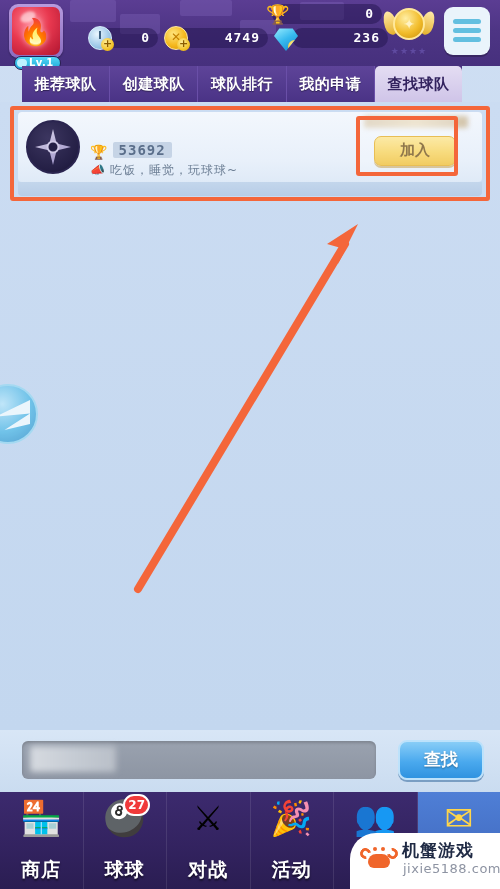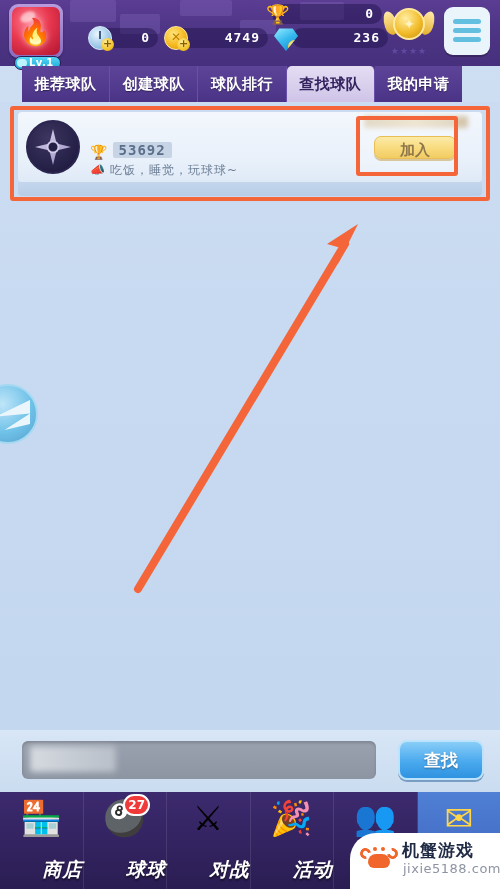--- a/index.html
+++ b/index.html
@@ -121,21 +121,21 @@
   .score-val { display:inline-block; background:#c6d4e6; color:#5b6f8b; font-weight:bold;
         font-size:14px; padding:0 6px; border-radius:2px; letter-spacing:1px; filter:blur(.6px);
         font-family:"DejaVu Sans Mono","Liberation Mono",monospace; }
   .motto { position:absolute; left:72px; top:50px; font-size:12px; color:#6d7f95;
         filter:blur(.7px); letter-spacing:1px; }
   .motto-ico { display:inline-block; font-size:12px; margin-right:4px; }
 
   .limit-note { position:absolute; right:14px; top:4px; width:104px; height:12px;
         background:linear-gradient(90deg,#d9ccb4,#e8dcc2,#d2c4ab); filter:blur(2.4px); border-radius:2px; }
 
-  .join-btn { position:absolute; right:26px; top:24px; width:82px; height:23px;
+  .join-btn { position:absolute; right:26px; top:24px; width:82px; height:30px;
         background:linear-gradient(180deg,#fbe389,#f5cf52 55%,#edbb2e);
         border:1.5px solid #e0a81d; border-radius:7px; color:#6a4a10;
         font-size:15px; font-weight:bold; line-height:27px; text-align:center;
         box-shadow:0 2px 0 rgba(180,130,20,.55); }
 
   
   .anno-box { position:absolute; border:4px solid #f4663a; border-radius:3px; }
   .anno-card { left:10px; top:4px; width:480px; height:95px; }
   .anno-join { left:356px; top:14px; width:102px; height:60px; background:rgba(255,255,255,.25); }
 
@@ -144,43 +144,43 @@
 
   
   .edge-ball { position:absolute; left:-22px; top:282px; width:60px; height:60px; border-radius:50%;
         background:radial-gradient(circle at 40% 32%,#bfe8fb,#62bfe8 55%,#3f95c9);
         border:2px solid #9fd9f2; opacity:.85; overflow:hidden; }
   .edge-ball:after { content:""; position:absolute; left:16px; top:14px; width:34px; height:30px;
         background:#f2fbff; clip-path:polygon(100% 0,0 55%,100% 45%,25% 100%,100% 80%); }
 
   
   .searchbar { position:absolute; left:0; top:730px; width:500px; height:62px;
-        background:linear-gradient(180deg,#d8e6f6,#cadcf0); }
+        background:linear-gradient(180deg,#d8e6f6,#cadcf0);font-family:Liberation Serif, serif; }
   .search-input { position:absolute; left:22px; top:11px; width:354px; height:38px;
         background:linear-gradient(180deg,#9aa2af,#8d95a3); border-radius:6px;
         box-shadow:inset 0 2px 3px rgba(0,0,0,.18); }
   .search-blur { position:absolute; left:8px; top:5px; width:86px; height:26px;
         background:linear-gradient(90deg,#d6dae0,#c6ccd4,#b9bfc8); filter:blur(3px); border-radius:3px; }
   .search-btn { position:absolute; right:16px; top:10px; width:86px; height:40px;
         background:linear-gradient(180deg,#88cdf7,#4aa9ee 55%,#2f93e0);
         border:2px solid #bde2fb; border-radius:9px; color:#fff; font-size:17px;
         font-weight:bold; line-height:36px; text-align:center;
         text-shadow:0 1px 2px rgba(0,0,0,.35); box-shadow:0 2px 0 rgba(20,80,140,.45); }
 
   
   .bottomnav { position:absolute; left:0; top:792px; width:500px; height:97px;
         background:linear-gradient(180deg,#3c2a6e 0%,#332360 55%,#2a1d52 100%);
         display:flex; }
   .nav-item { flex:1; position:relative; border-right:1px solid rgba(255,255,255,.10); }
   .nav-item:last-child { border-right:none; }
   .nav-ico { position:absolute; left:50%; top:6px; transform:translateX(-50%);
         font-size:34px; line-height:40px; }
-  .nav-label { position:absolute; left:0; right:0; bottom:6px; text-align:right;
+  .nav-label { position:absolute; left:0; right:0; bottom:6px; text-align:center;
         color:#fff; font-size:19px; font-weight:bold; letter-spacing:1px;
-        text-shadow:0 2px 2px rgba(0,0,0,.55);font-style:italic; }
+        text-shadow:0 2px 2px rgba(0,0,0,.55); }
   .nav-badge { position:absolute; right:16px; top:2px; min-width:22px; height:22px;
         background:#f03a3a; border:2px solid #fff; border-radius:11px; color:#fff;
         font-size:12px; font-weight:bold; line-height:19px; text-align:center; padding:0 3px; }
   .nav-item.highlight { background:linear-gradient(180deg,#4f7fd6,#3c63b8); }
 
   
   .watermark { position:absolute; right:0; bottom:0; width:150px; height:56px;
         background:#fff; border-radius:26px 0 0 0; }
   .wm-crab { position:absolute; left:12px; top:11px; width:34px; height:26px; }
   .wm-body { position:absolute; left:6px; top:10px; width:22px; height:14px;
@@ -253,22 +253,22 @@
       <i></i>
       <i></i>
       <i></i>
     </div>
   </div>
 
   <div class="tabs">
     <div class="tab">推荐球队</div>
     <div class="tab">创建球队</div>
     <div class="tab">球队排行</div>
+    <div class="tab">我的申请</div>
     <div class="tab active">查找球队</div>
-    <div class="tab">我的申请</div>
   </div>
 
   <div class="content">
 
     <div class="edge-ball"></div>
 
     <div class="card">
       <div class="emblem">
         <span class="emblem-star"></span>
         <span class="emblem-ring"></span>

